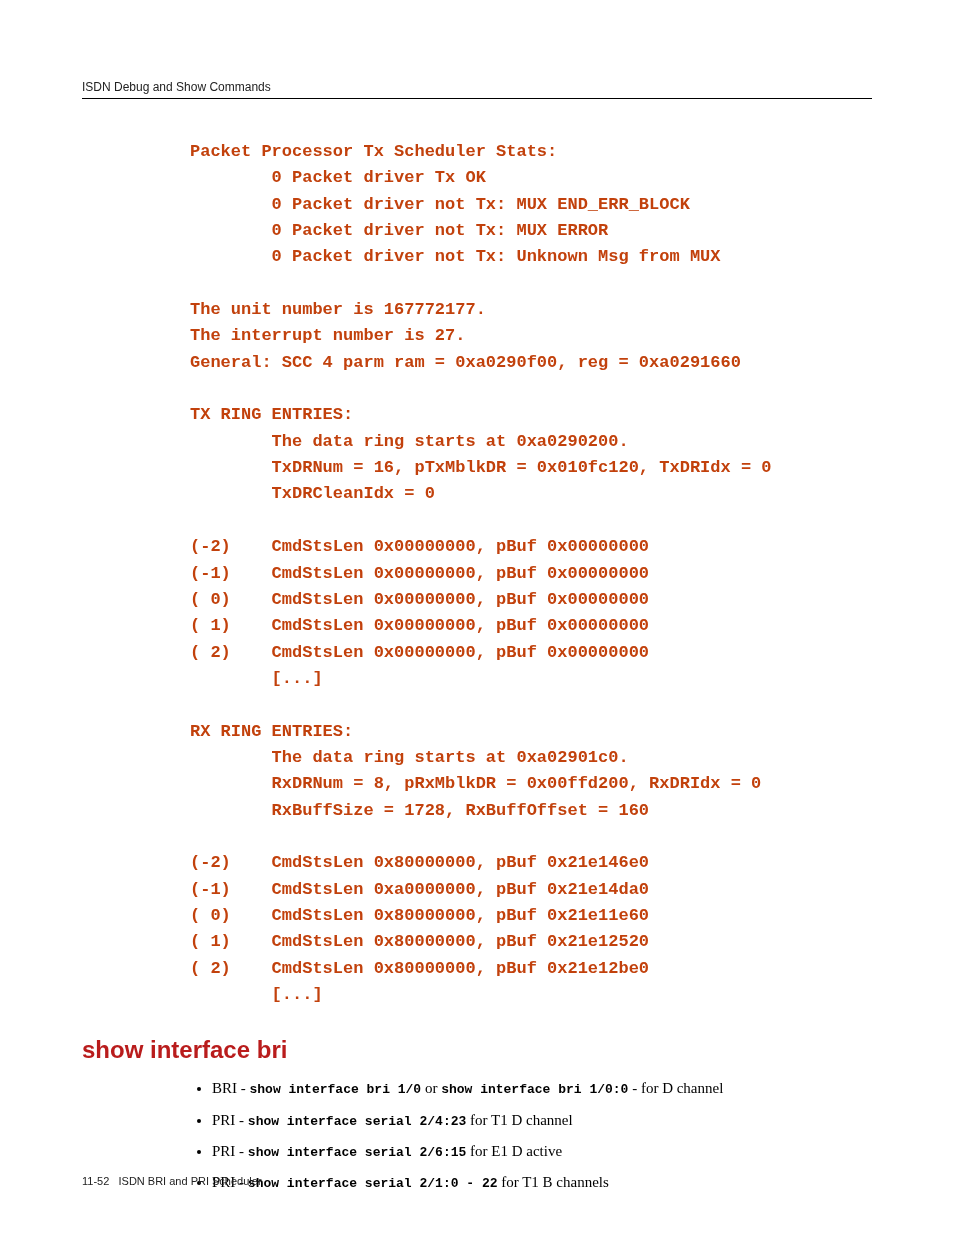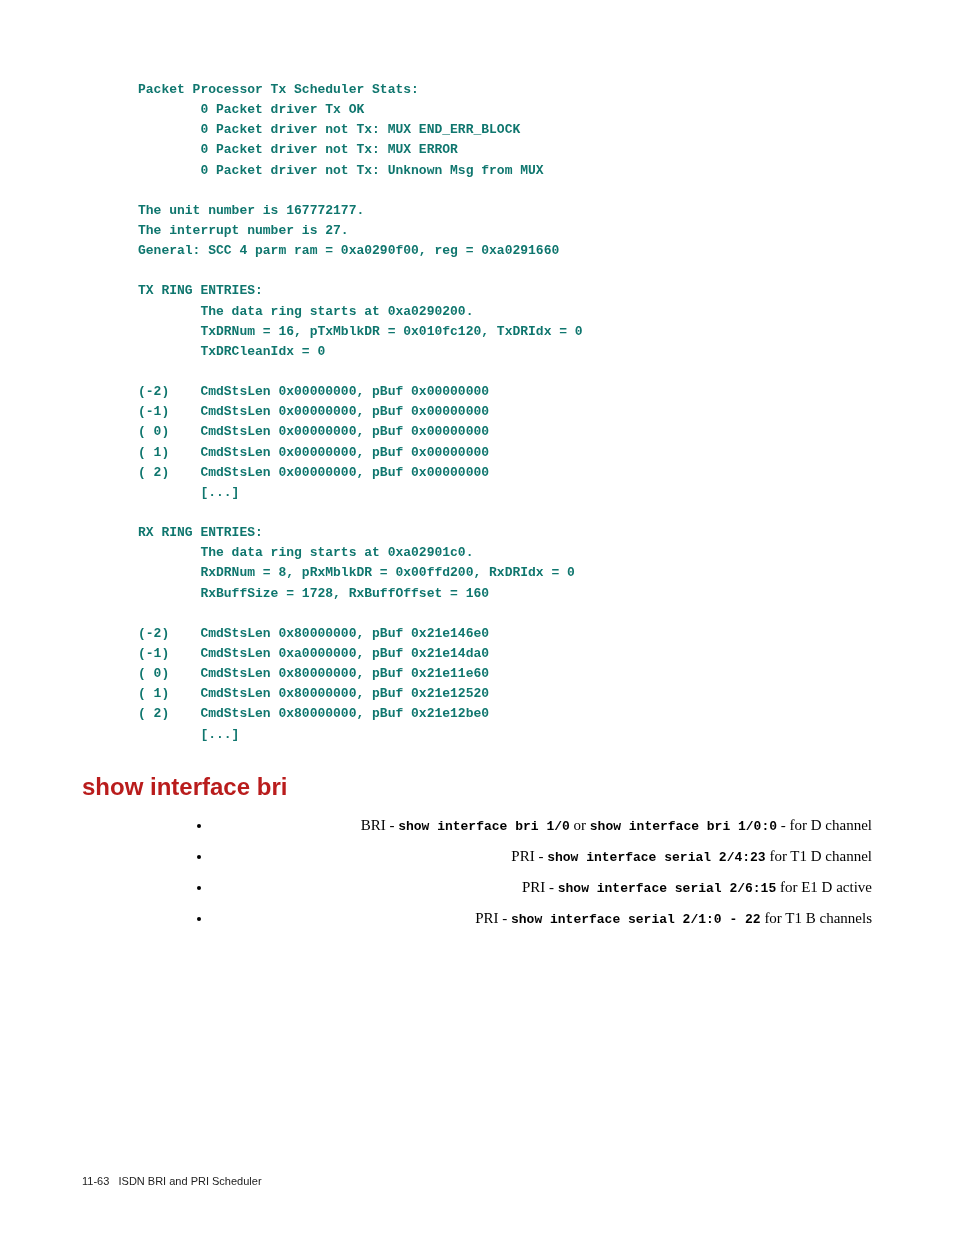--- a/index.html
+++ b/index.html
@@ -20,26 +20,26 @@
   .running-head {
     font-family: Arial, Helvetica, sans-serif;
     font-size: 12px;
     color: #222;
     border-bottom: 1px solid #000;
     padding-bottom: 4px;
     margin-bottom: 40px;
   }
   .code-block {
     font-family: "Courier New", Courier, monospace;
-    font-size: 13px;
+    font-size: 17px;
     line-height: 1.55;
     white-space: pre;
-    margin-left: 56px;
+    margin-left: 108px;
     font-weight: bold;
-    color: #0f766e;
+    color: #c2410c;
   }
   h2.section {
     font-family: Arial, Helvetica, sans-serif;
     font-weight: bold;
     font-size: 24px;
     color: #b91c1c;
     margin: 28px 0 14px 0;
   }
   .body-text {
     margin-left: 112px;
@@ -48,41 +48,41 @@
     color: #000;
   }
   .body-text p { margin: 0 0 12px 0; }
   ul.cmd-list {
     margin: 8px 0 0 0;
     padding-left: 18px;
   }
   ul.cmd-list li {
     margin-bottom: 10px;
     line-height: 1.4;
-    text-align: right;
   }
   .mono {
     font-family: "Courier New", Courier, monospace;
     font-size: 13px;
     font-weight: bold;
   }
   .footer {
     position: absolute;
     bottom: 48px;
     left: 82px;
     font-family: Arial, Helvetica, sans-serif;
     font-size: 11px;
     color: #222;
   }
 </style>
 </head>
 <body>
 
 <div class="page">
 
+  <div class="running-head">ISDN Debug and Show Commands</div>
 
   <div class="code-block">Packet Processor Tx Scheduler Stats:
         0 Packet driver Tx OK
         0 Packet driver not Tx: MUX END_ERR_BLOCK
         0 Packet driver not Tx: MUX ERROR
         0 Packet driver not Tx: Unknown Msg from MUX
 
 The unit number is 167772177.
 The interrupt number is 27.
 General: SCC 4 parm ram = 0xa0290f00, reg = 0xa0291660
@@ -125,16 +125,16 @@
       <li>
         <span>PRI</span><span> - </span><span class="mono">show interface serial 2/6:15</span><span> for E1 D active</span>
       </li>
       <li>
         <span>PRI</span><span> - </span><span class="mono">show interface serial 2/1:0 - 22</span><span> for T1 B channels</span>
       </li>
     </ul>
   </div>
 
   <div class="footer">
-    <span>11-63</span>&nbsp;&nbsp;&nbsp;<span>ISDN BRI and PRI Scheduler</span>
+    <span>11-52</span>&nbsp;&nbsp;&nbsp;<span>ISDN BRI and PRI Scheduler</span>
   </div>
 
 </div>
 
 </body></html>

